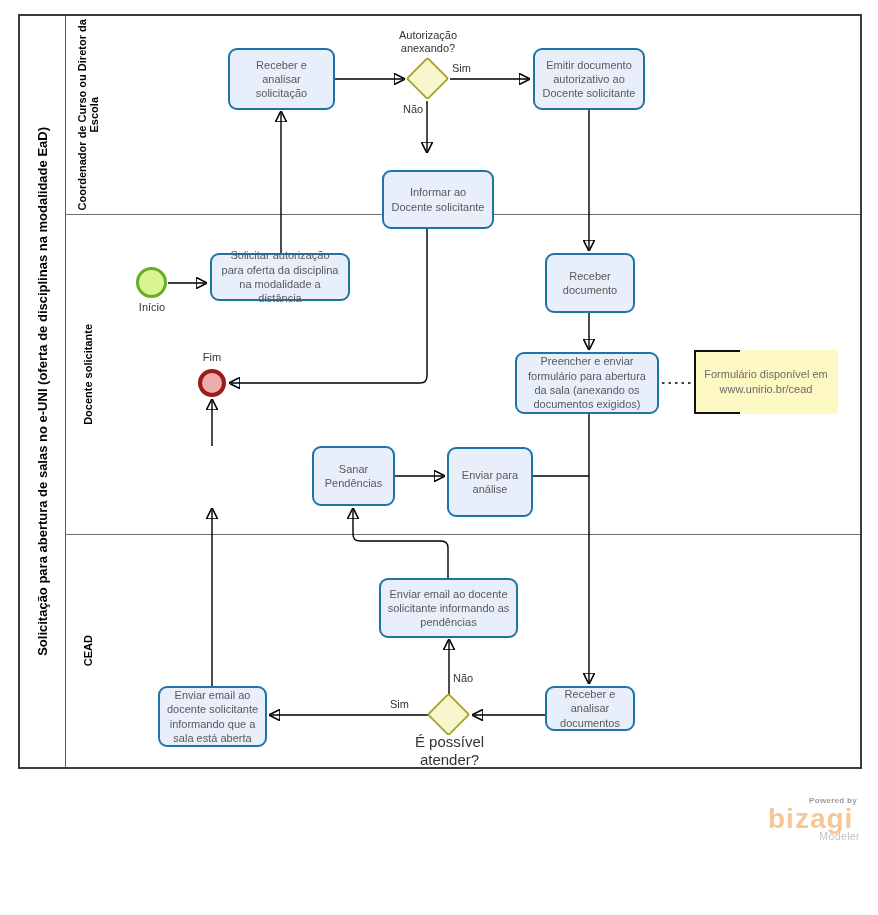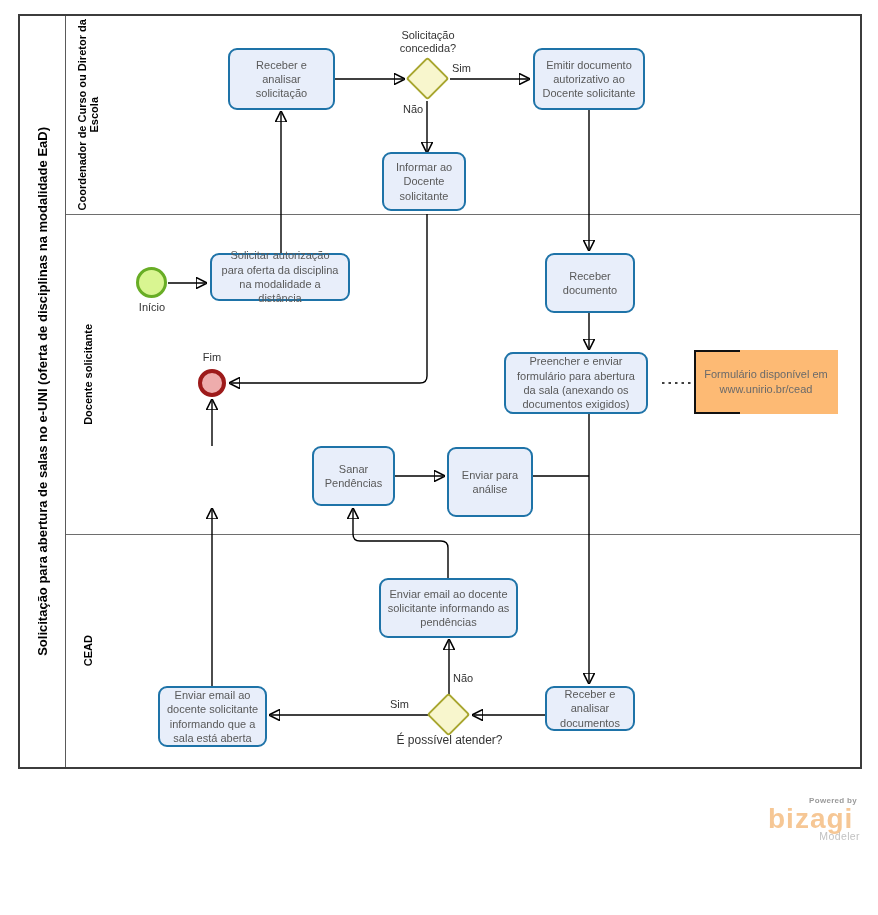--- a/index.html
+++ b/index.html
@@ -25,21 +25,21 @@
   .task { position: absolute; display: flex; align-items: center; justify-content: center;
           text-align: center; border: 2px solid #1e73a8; border-radius: 9px;
           background: #e8eefa; color: #595959; font-size: 11px; line-height: 1.3;
           padding: 3px 6px; }
   .gateway { position: absolute; width: 31px; height: 31px; transform: rotate(45deg);
              background: #f8f6cd; border: 2.5px solid #a8a62f; border-radius: 3px; }
   .event { position: absolute; border-radius: 50%; }
   .event-start { width: 31px; height: 31px; background: #d9f591; border: 3px solid #68ad25; }
   .event-end { width: 28px; height: 28px; background: #eeacac; border: 4px solid #9d1a1a; }
 
-  .annotation { position: absolute; background: #fdba74; color: #6a6a6a; font-size: 11px;
+  .annotation { position: absolute; background: #fef9c3; color: #6a6a6a; font-size: 11px;
                 line-height: 1.35; display: flex; align-items: center; justify-content: center;
                 text-align: center; padding: 4px 8px; }
   .annotation .bracket { position: absolute; left: 0; top: 0; bottom: 0; width: 46px;
                          border-left: 2px solid #111; border-top: 2px solid #111;
                          border-bottom: 2px solid #111; pointer-events: none; }
 
   .elabel { position: absolute; font-size: 11px; color: #333; text-align: center; line-height: 1.2; }
 
   svg.edges { position: absolute; left: 0; top: 0; pointer-events: none; }
   svg.edges path { fill: none; stroke: #000; stroke-width: 1.4; }
@@ -107,33 +107,33 @@
     <path d="M212 686 L212 510" marker-end="url(#arr)"></path>
   </svg>
 
   <div class="task" style="left:228px; top:48px; width:107px; height:62px">
     <span>Receber  e analisar solicitação</span>
   </div>
   <div class="gateway" style="left:412px; top:63px"></div>
   <div class="task" style="left:533px; top:48px; width:112px; height:62px">
     <span>Emitir documento autorizativo ao Docente solicitante</span>
   </div>
-  <div class="task" style="left:382px; top:152px; width:84px; height:59px">
+  <div class="task" style="left:382px; top:170px; width:112px; height:59px">
     <span>Informar ao Docente solicitante</span>
   </div>
 
   <div class="event event-start" style="left:136px; top:267px"></div>
   <div class="task" style="left:210px; top:253px; width:140px; height:48px">
     <span>Solicitar autorização para oferta da disciplina na modalidade a distância</span>
   </div>
   <div class="event event-end" style="left:198px; top:369px"></div>
   <div class="task" style="left:545px; top:253px; width:90px; height:60px">
     <span>Receber documento</span>
   </div>
-  <div class="task" style="left:504px; top:352px; width:144px; height:62px">
+  <div class="task" style="left:515px; top:352px; width:144px; height:62px">
     <span>Preencher e enviar formulário para abertura da sala (anexando os documentos exigidos)</span>
   </div>
   <div class="annotation" style="left:694px; top:350px; width:144px; height:64px">
     <div class="bracket"></div>
     <span>Formulário disponível em www.unirio.br/cead</span>
   </div>
   <div class="task" style="left:312px; top:446px; width:83px; height:60px">
     <span>Sanar Pendências</span>
   </div>
   <div class="task" style="left:447px; top:447px; width:86px; height:70px">
@@ -144,28 +144,28 @@
     <span>Enviar email ao docente solicitante informando as pendências</span>
   </div>
   <div class="task" style="left:158px; top:686px; width:109px; height:61px">
     <span>Enviar email ao docente solicitante informando que a sala está aberta</span>
   </div>
   <div class="gateway" style="left:433px; top:699px"></div>
   <div class="task" style="left:545px; top:686px; width:90px; height:45px">
     <span>Receber e analisar documentos</span>
   </div>
 
-  <div class="elabel" style="left:384px; top:29px; width:88px">Solicitação concedida?</div>
+  <div class="elabel" style="left:384px; top:29px; width:88px">Autorização anexando?</div>
   <div class="elabel" style="left:452px; top:62px">Sim</div>
   <div class="elabel" style="left:403px; top:103px">Não</div>
   <div class="elabel" style="left:126px; top:301px; width:52px">Início</div>
   <div class="elabel" style="left:192px; top:351px; width:40px">Fim</div>
   <div class="elabel" style="left:453px; top:672px">Não</div>
   <div class="elabel" style="left:390px; top:698px">Sim</div>
-  <div class="elabel" style="left:392px; top:733px; width:115px; font-size:12px">É possível atender?</div>
+  <div class="elabel" style="left:392px; top:733px; width:115px; font-size:15px">É possível atender?</div>
 
   <div class="branding">
     <div class="powered">Powered by</div>
     <div class="brandname">bizagi</div>
     <div class="product">Modeler</div>
   </div>
 
 </div>
 
 </body></html>

